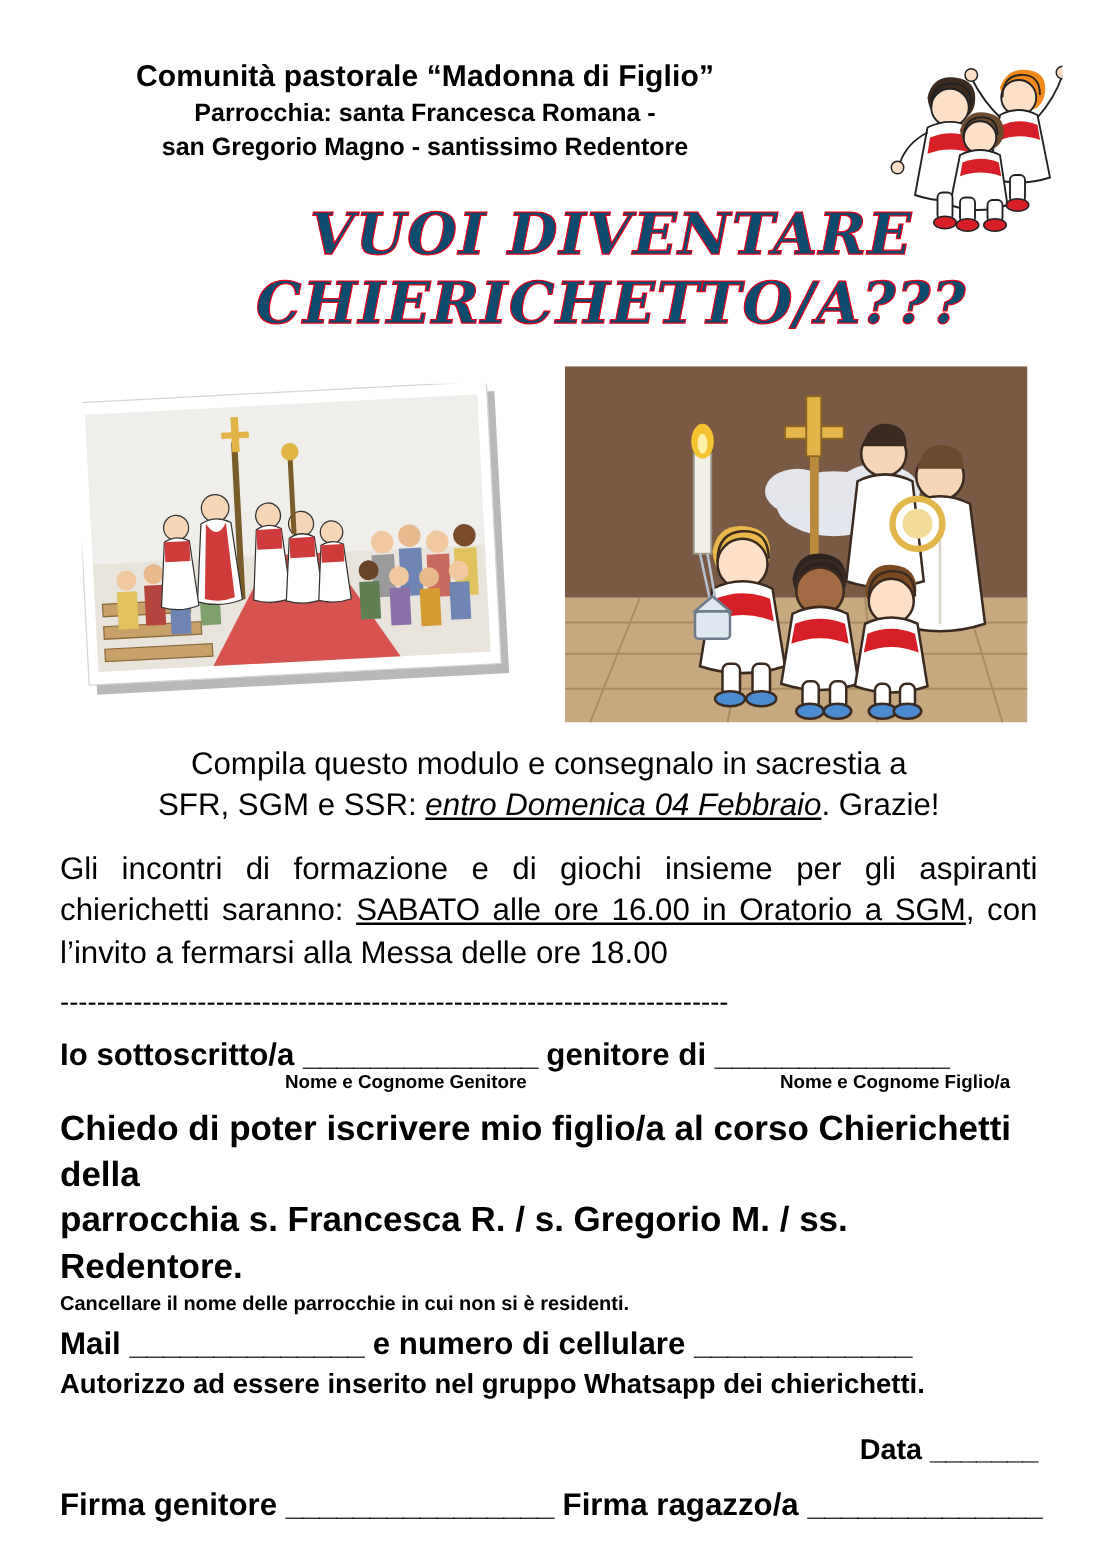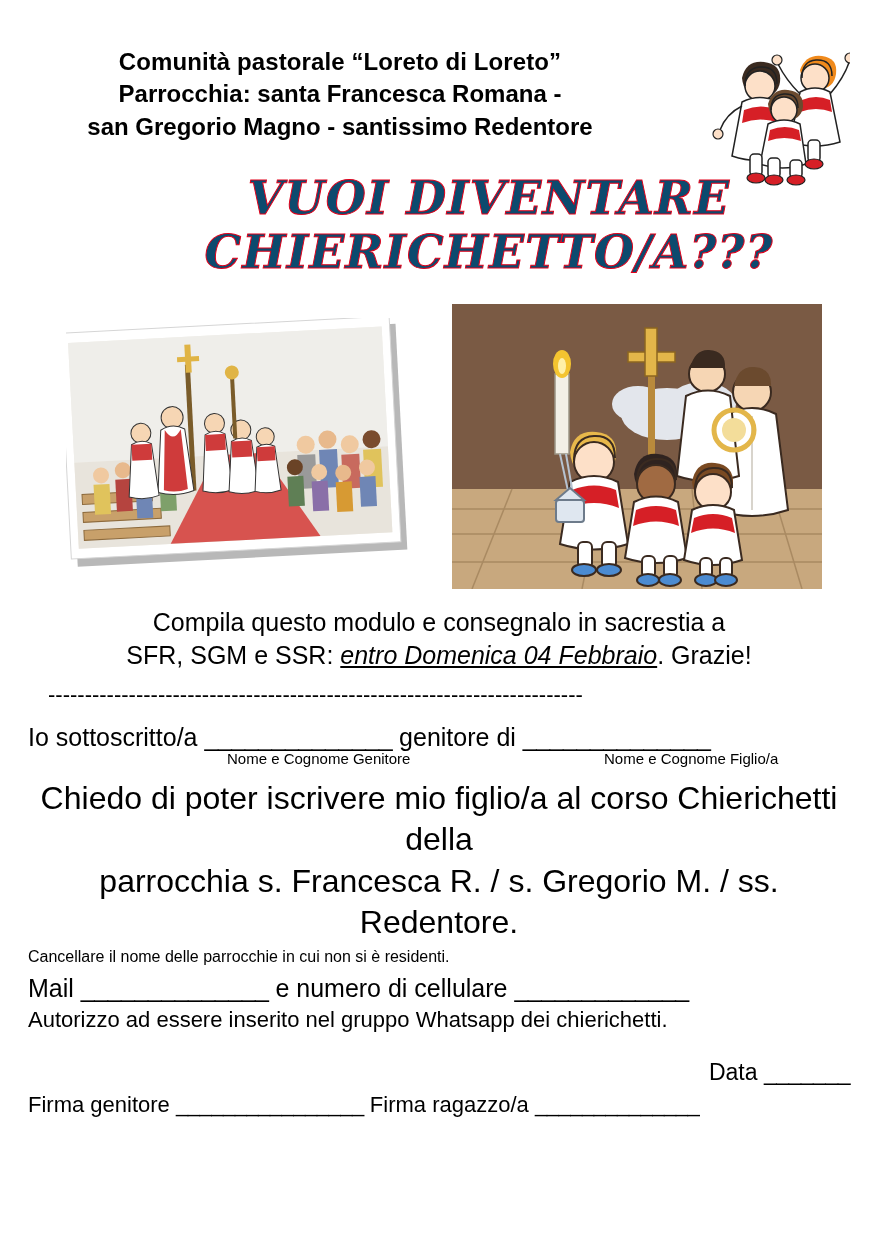--- a/index.html
+++ b/index.html
@@ -35,21 +35,21 @@
     text-align: center;
   }
   .header-line1 {
     font-size: 24px;
     font-weight: bold;
     letter-spacing: 0.1px;
     line-height: 1.35;
     white-space: nowrap;
   }
   .header-line2, .header-line3 {
-    font-size: 24px;
+    font-size: 20px;
     font-weight: bold;
     line-height: 1.35;
     white-space: nowrap;
   }
 
   
   .clipart-top {
     position: absolute;
     right: 28px;
     top: 30px;
@@ -121,46 +121,47 @@
   .dashes {
     font-size: 22px;
     letter-spacing: 0px;
     margin-top: 10px;
     white-space: nowrap;
     overflow: hidden;
   }
 
   
   .form-sec {
-    padding: 0 28px;
+    padding: 0 48px;
     margin-top: 14px;
+    font-weight: bold;
   }
   .row-fill {
     font-size: 25px;
     line-height: 1.2;
     white-space: nowrap;
   }
   .blank {
     letter-spacing: -0.5px;
   }
   .captions {
     position: relative;
     height: 22px;
     margin-top: -2px;
   }
   .cap {
     position: absolute;
     font-size: 15px;
   }
-  .cap-a { left: 199px; }
+  .cap-a { left: 180px; }
   .cap-b { left: 576px; text-align: right; }
 
   .para-center2 {
-    text-align: center;
-    font-size: 32px;
+    text-align: left;
+    font-size: 28px;
     line-height: 1.3;
     margin-top: 6px;
   }
   .small-note {
     font-size: 16px;
     margin-top: 4px;
   }
   .mail-row {
     font-size: 25px;
     margin-top: 8px;
@@ -169,33 +170,33 @@
   .auth-row {
     font-size: 22px;
     margin-top: 4px;
   }
   .data-row {
     font-size: 23px;
     margin-top: 26px;
     text-align: right;
   }
   .firma-row {
-    font-size: 22px;
-    margin-top: 6px;
+    font-size: 25px;
+    margin-top: 17px;
     white-space: nowrap;
   }
 </style>
 </head>
 <body>
 
 <div class="page">
 
   <div class="header">
     <div class="header-lines">
-      <div class="header-line1">Comunità pastorale “Loreto di Loreto”</div>
+      <div class="header-line1">Comunità pastorale “Madonna di Figlio”</div>
       <div class="header-line2">Parrocchia: santa Francesca Romana -</div>
       <div class="header-line3">san Gregorio Magno - santissimo Redentore</div>
     </div>
   </div>
 
   <div class="clipart-top">
     <svg viewBox="0 0 200 160" width="200" height="160" aria-hidden="true">
 
       <g>
         <path d="M150 40 q6 -16 22 -14 q16 2 14 18 q-2 14 -16 15 q-16 1 -20 -19z" fill="#f08a1c"></path>
@@ -440,20 +441,23 @@
       </svg>
     </div>
   </div>
 
   <div class="body-text">
     <div class="para-center">
       <span>Compila questo modulo e consegnalo in sacrestia a</span><br>
       <span>SFR, SGM e SSR: </span><span class="u-italic">entro Domenica 04 Febbraio</span><span>. Grazie!</span>
     </div>
 
+    <div class="para-just">
+      <span>Gli incontri di formazione e di giochi insieme per gli aspiranti chierichetti saranno: </span><span class="u">SABATO alle ore 16.00 in Oratorio a SGM</span><span>, con l’invito a fermarsi alla Messa delle ore 18.00</span>
+    </div>
 
     <div class="dashes">-------------------------------------------------------------------------</div>
   </div>
 
   <div class="form-sec">
 
     <div class="row-fill">
       <span>Io sottoscritto/a</span>
       <span class="blank">______________</span>
       <span>genitore di</span>

